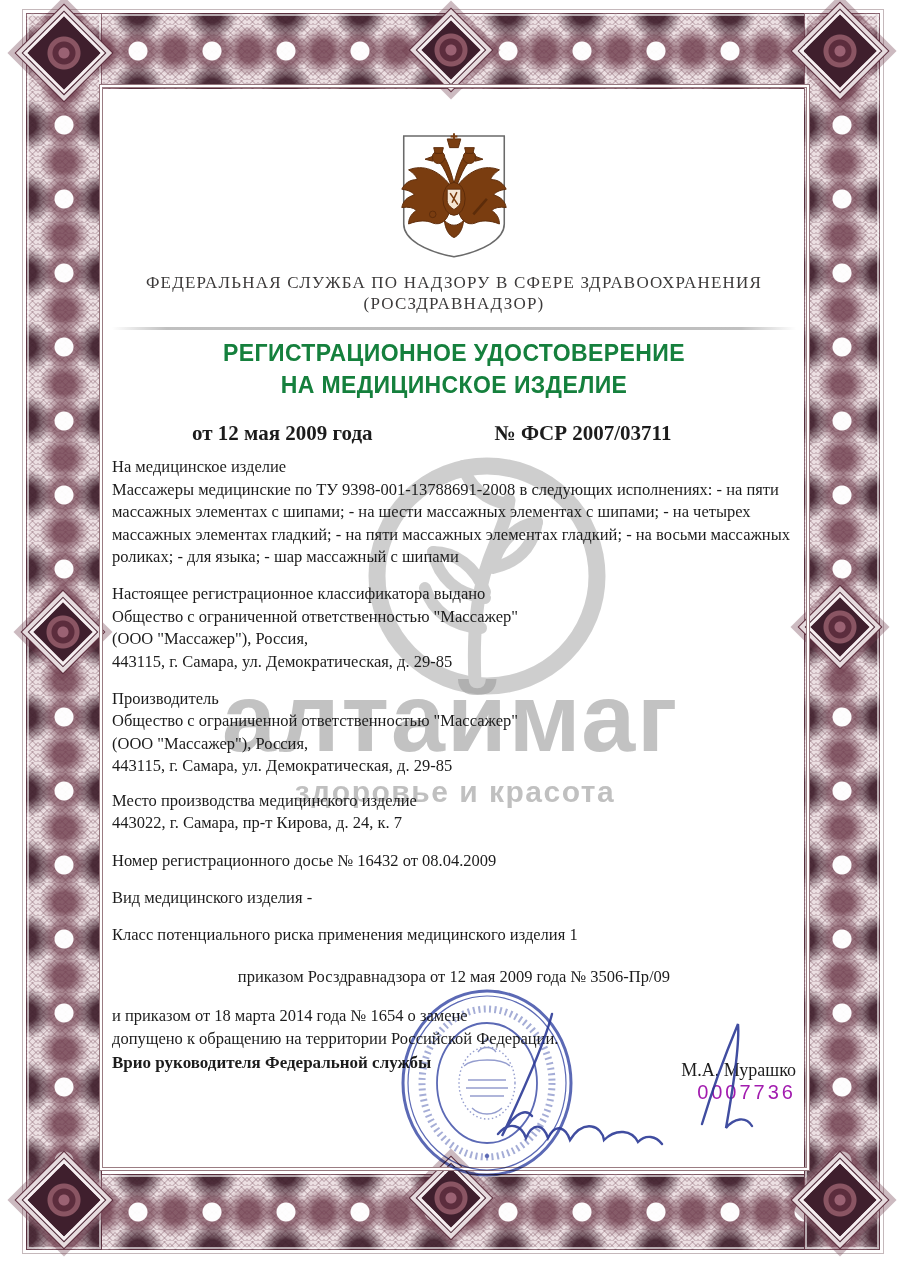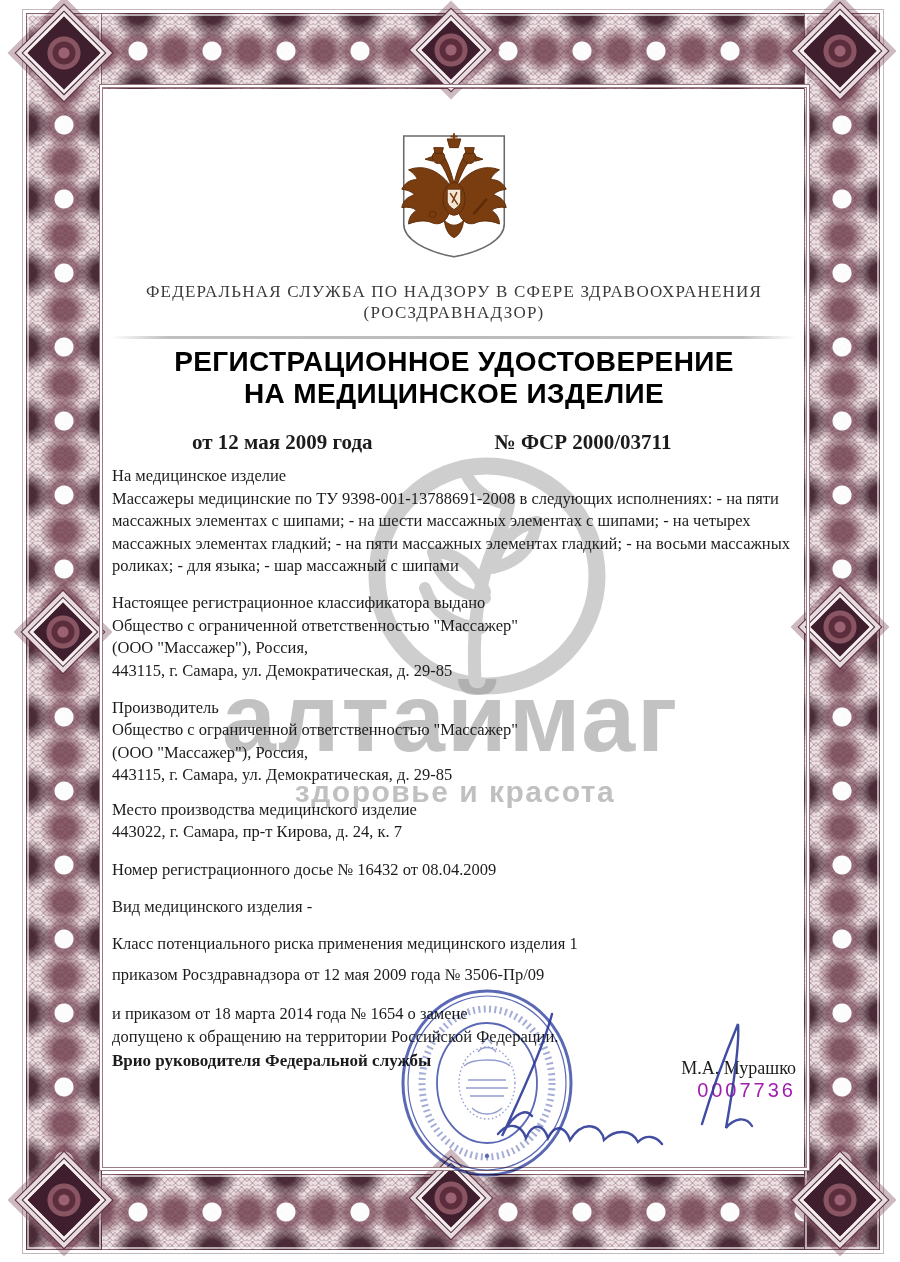--- a/index.html
+++ b/index.html
@@ -51,33 +51,33 @@
     font-weight:bold;font-size:97px;letter-spacing:2px;color:#9e9e9e;opacity:.62;}
   .wm-tagline{position:absolute;left:0;top:775px;width:910px;text-align:center;
     font-family:"Liberation Sans",sans-serif;font-weight:bold;font-size:30px;
     letter-spacing:1.5px;color:#9b9b9b;opacity:.62;}
   .wm-logo{position:absolute;left:357px;top:448px;opacity:.5;}
 
   
   .content{position:absolute;left:112px;top:85px;width:684px;z-index:3;
            font-size:16.5px;line-height:22.4px;}
   .emblem{display:block;margin:46px auto 0 auto;}
-  .authority{margin-top:22px;text-align:center;font-size:17px;line-height:21px;
+  .authority{margin-top:13px;text-align:center;font-size:17px;line-height:21px;
              letter-spacing:1.2px;color:#3c3a3a;}
   .scan-line{margin-top:13px;height:3px;
     background:linear-gradient(90deg,rgba(150,150,150,0) 0%,rgba(140,140,140,.55) 8%,
       rgba(120,120,120,.5) 50%,rgba(140,140,140,.55) 92%,rgba(150,150,150,0) 100%);}
   .title{margin-top:7px;text-align:center;font-family:"Liberation Sans",sans-serif;
-         font-weight:bold;font-size:28px;line-height:32px;letter-spacing:.4px;color:#000000;}
+         font-weight:bold;font-size:23px;line-height:32px;letter-spacing:.4px;color:#15803d;}
   .date-row{margin-top:21px;display:flex;font-weight:bold;font-size:21px;}
   .date-row .d1{margin-left:80px;}
   .date-row .d2{margin-left:122px;}
   .b{font-weight:normal;}
   .par{margin:0;}
-  .mt-s{margin-top:12px;} .mt-m{margin-top:15px;} .mt-l{margin-top:8px;}
+  .mt-s{margin-top:12px;} .mt-m{margin-top:15px;} .mt-l{margin-top:19px;text-align:center;}
   .sign-block{margin-top:1px;display:flex;justify-content:space-between;align-items:flex-start;}
   .sign-left{font-weight:bold;font-size:17px;line-height:24px;}
   .sign-right{text-align:right;padding-top:8px;}
   .sign-name{font-weight:normal;font-size:18px;}
   .serial{font-family:Liberation Sans, sans-serif;font-size:20px;
           letter-spacing:3px;color:#a21caf;}
 
   
   .seal{position:absolute;left:398px;top:988px;z-index:4;mix-blend-mode:multiply;opacity:.8;}
   .signature{position:absolute;left:440px;top:998px;z-index:5;opacity:.9;}
@@ -159,21 +159,21 @@
 
     <div class="scan-line"></div>
 
     <div class="title">
       <div>РЕГИСТРАЦИОННОЕ УДОСТОВЕРЕНИЕ</div>
       <div>НА МЕДИЦИНСКОЕ ИЗДЕЛИЕ</div>
     </div>
 
     <div class="date-row">
       <span class="d1">от 12 мая 2009 года</span>
-      <span class="d2">№  ФСР 2000/03711</span>
+      <span class="d2">№  ФСР 2007/03711</span>
     </div>
 
     <p class="par mt-s">На медицинское изделие</p>
     <p class="par b">Массажеры медицинские по ТУ 9398-001-13788691-2008 в следующих исполнениях: - на пяти массажных элементах с шипами; - на шести массажных элементах с шипами; - на четырех массажных элементах гладкий; - на пяти массажных элементах гладкий; - на восьми массажных роликах; - для языка; - шар массажный с шипами</p>
 
     <p class="par mt-m">Настоящее регистрационное классификатора выдано</p>
     <p class="par b">Общество с ограниченной ответственностью "Массажер"</p>
     <p class="par b">(ООО "Массажер"), Россия,</p>
     <p class="par b">443115, г. Самара, ул. Демократическая, д. 29-85</p>
 

